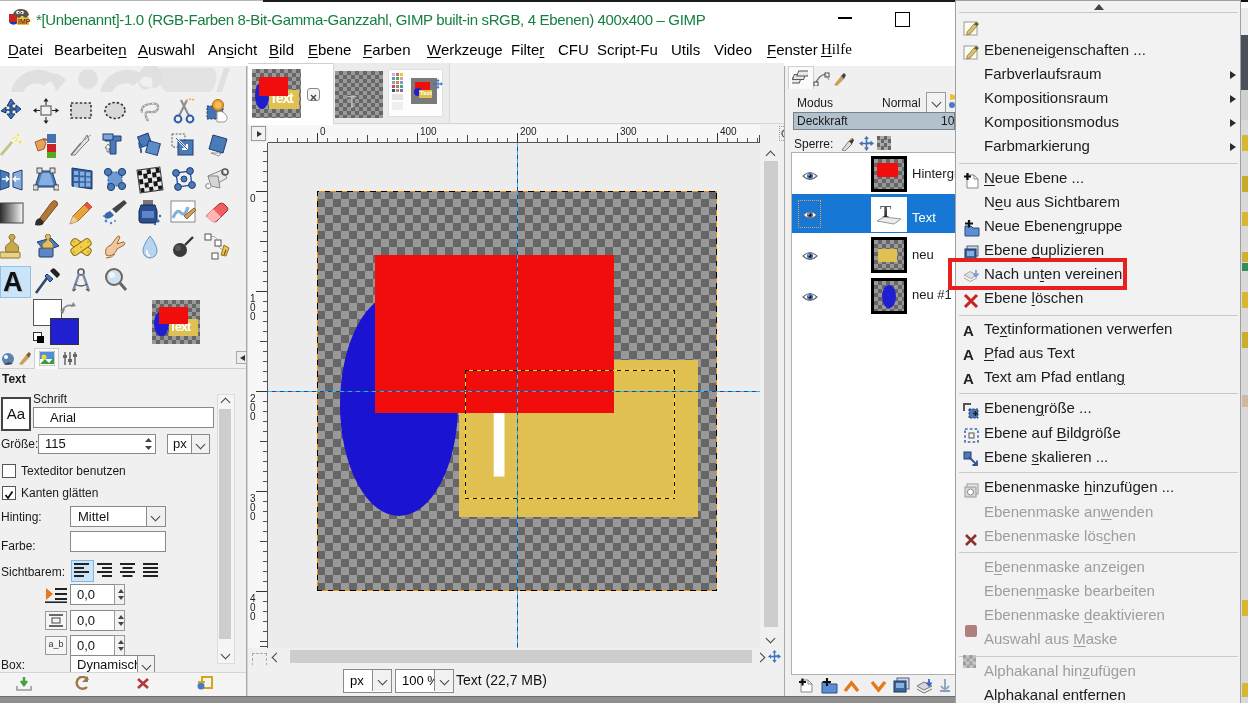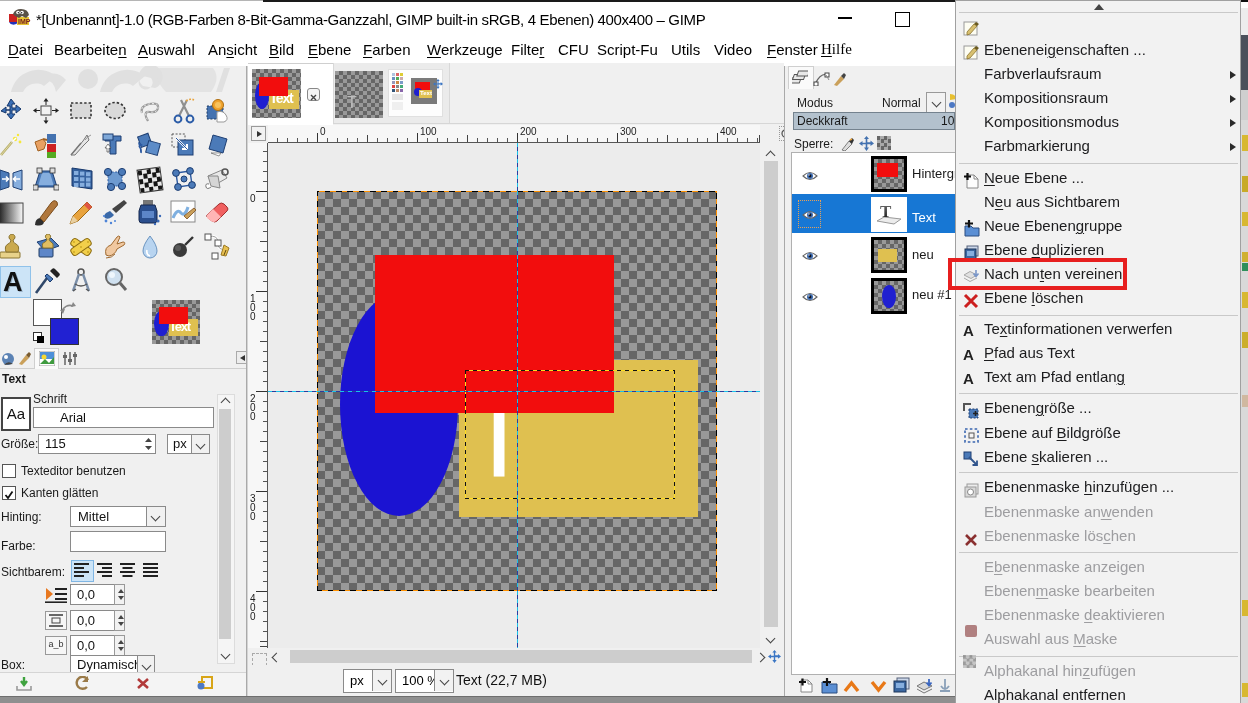--- a/index.html
+++ b/index.html
@@ -2,21 +2,21 @@
 <html><head><meta charset="utf-8">
 <style>
 html,body{margin:0;padding:0;}
 body{width:1248px;height:703px;overflow:hidden;font-family:"Liberation Sans",sans-serif;background:#fff;position:relative;}
 .abs{position:absolute;}
 #root{position:absolute;left:0;top:0;width:1248px;height:703px;}
 
 #titlebar{left:0;top:0;width:1248px;height:33px;background:#fff;}
 #topline{left:263px;top:0;width:947px;height:2px;background:#1a1a1a;}
 #topline2{left:0;top:0;width:263px;height:1px;background:#b5b5b5;}
-#titletext{left:36px;top:11px;font-size:15px;color:#000000;white-space:nowrap;letter-spacing:-0.35px;}
+#titletext{left:36px;top:11px;font-size:15px;color:#15803d;white-space:nowrap;letter-spacing:-0.35px;}
 #menubar{left:0;top:33px;width:955px;height:33px;background:#fff;}
 .mitem{position:absolute;top:8px;font-size:15px;color:#000;white-space:nowrap;}
 u{text-decoration-thickness:1px;text-underline-offset:2px;}
 
 #leftdock{left:0;top:66px;width:246px;height:631px;background:#f0f0f0;}
 #vdiv1{left:246px;top:66px;width:2px;height:631px;background:#d4d4d4;border-left:1px solid #a9a9a9;}
 
 .lbl{position:absolute;font-size:12px;color:#1a1a1a;white-space:nowrap;}
 .inp{position:absolute;background:#fff;border:1px solid #8a8a8a;font-size:13px;color:#111;}
 
@@ -413,21 +413,21 @@
       </g>
     </svg>
 <div class="abs" style="left:236px;top:351px;width:13px;height:13px;border:1px solid #aaa;background:#ededed;box-sizing:border-box;">
       <div class="tri-l" style="left:3px;top:2.5px;"></div>
     </div>
 
 <div id="topts">
 <span class="lbl" style="left:2px;top:372px;font-weight:bold;">Text</span>
 <div class="abs" style="left:1px;top:397px;width:26px;height:30px;background:#fff;border:2px solid #444;font-size:15px;text-align:center;line-height:30px;color:#111;">Aa</div>
 <span class="lbl" style="left:33px;top:392px;">Schrift</span>
-<div class="inp" style="left:33px;top:407px;width:179px;height:19px;line-height:19px;"><span style="padding-left:26px;">Arial</span></div>
+<div class="inp" style="left:33px;top:407px;width:179px;height:19px;line-height:19px;"><span style="padding-left:16px;">Arial</span></div>
 <span class="lbl" style="left:1px;top:437px;">Größe:</span>
 <div class="inp" style="left:38px;top:434px;width:116px;height:18px;line-height:18px;"><span style="padding-left:6px;">115</span>
   <svg class="abs" style="right:2px;top:2px;" width="9" height="14" viewBox="0 0 9 14">
           <path d="M1,5 L4.5,1 8,5z" fill="#444"></path>
           <path d="M1,9 L4.5,13 8,9z" fill="#444"></path>
         </svg>
 </div>
 <div class="inp" style="left:167px;top:434px;width:41px;height:18px;line-height:18px;"><span style="padding-left:5px;">px</span>
   <div class="abs" style="right:0;top:0;width:17px;height:18px;border-left:1px solid #8a8a8a;background:#f1f1f1;">
           <div class="cvd" style="left:5px;top:6px;"></div>

